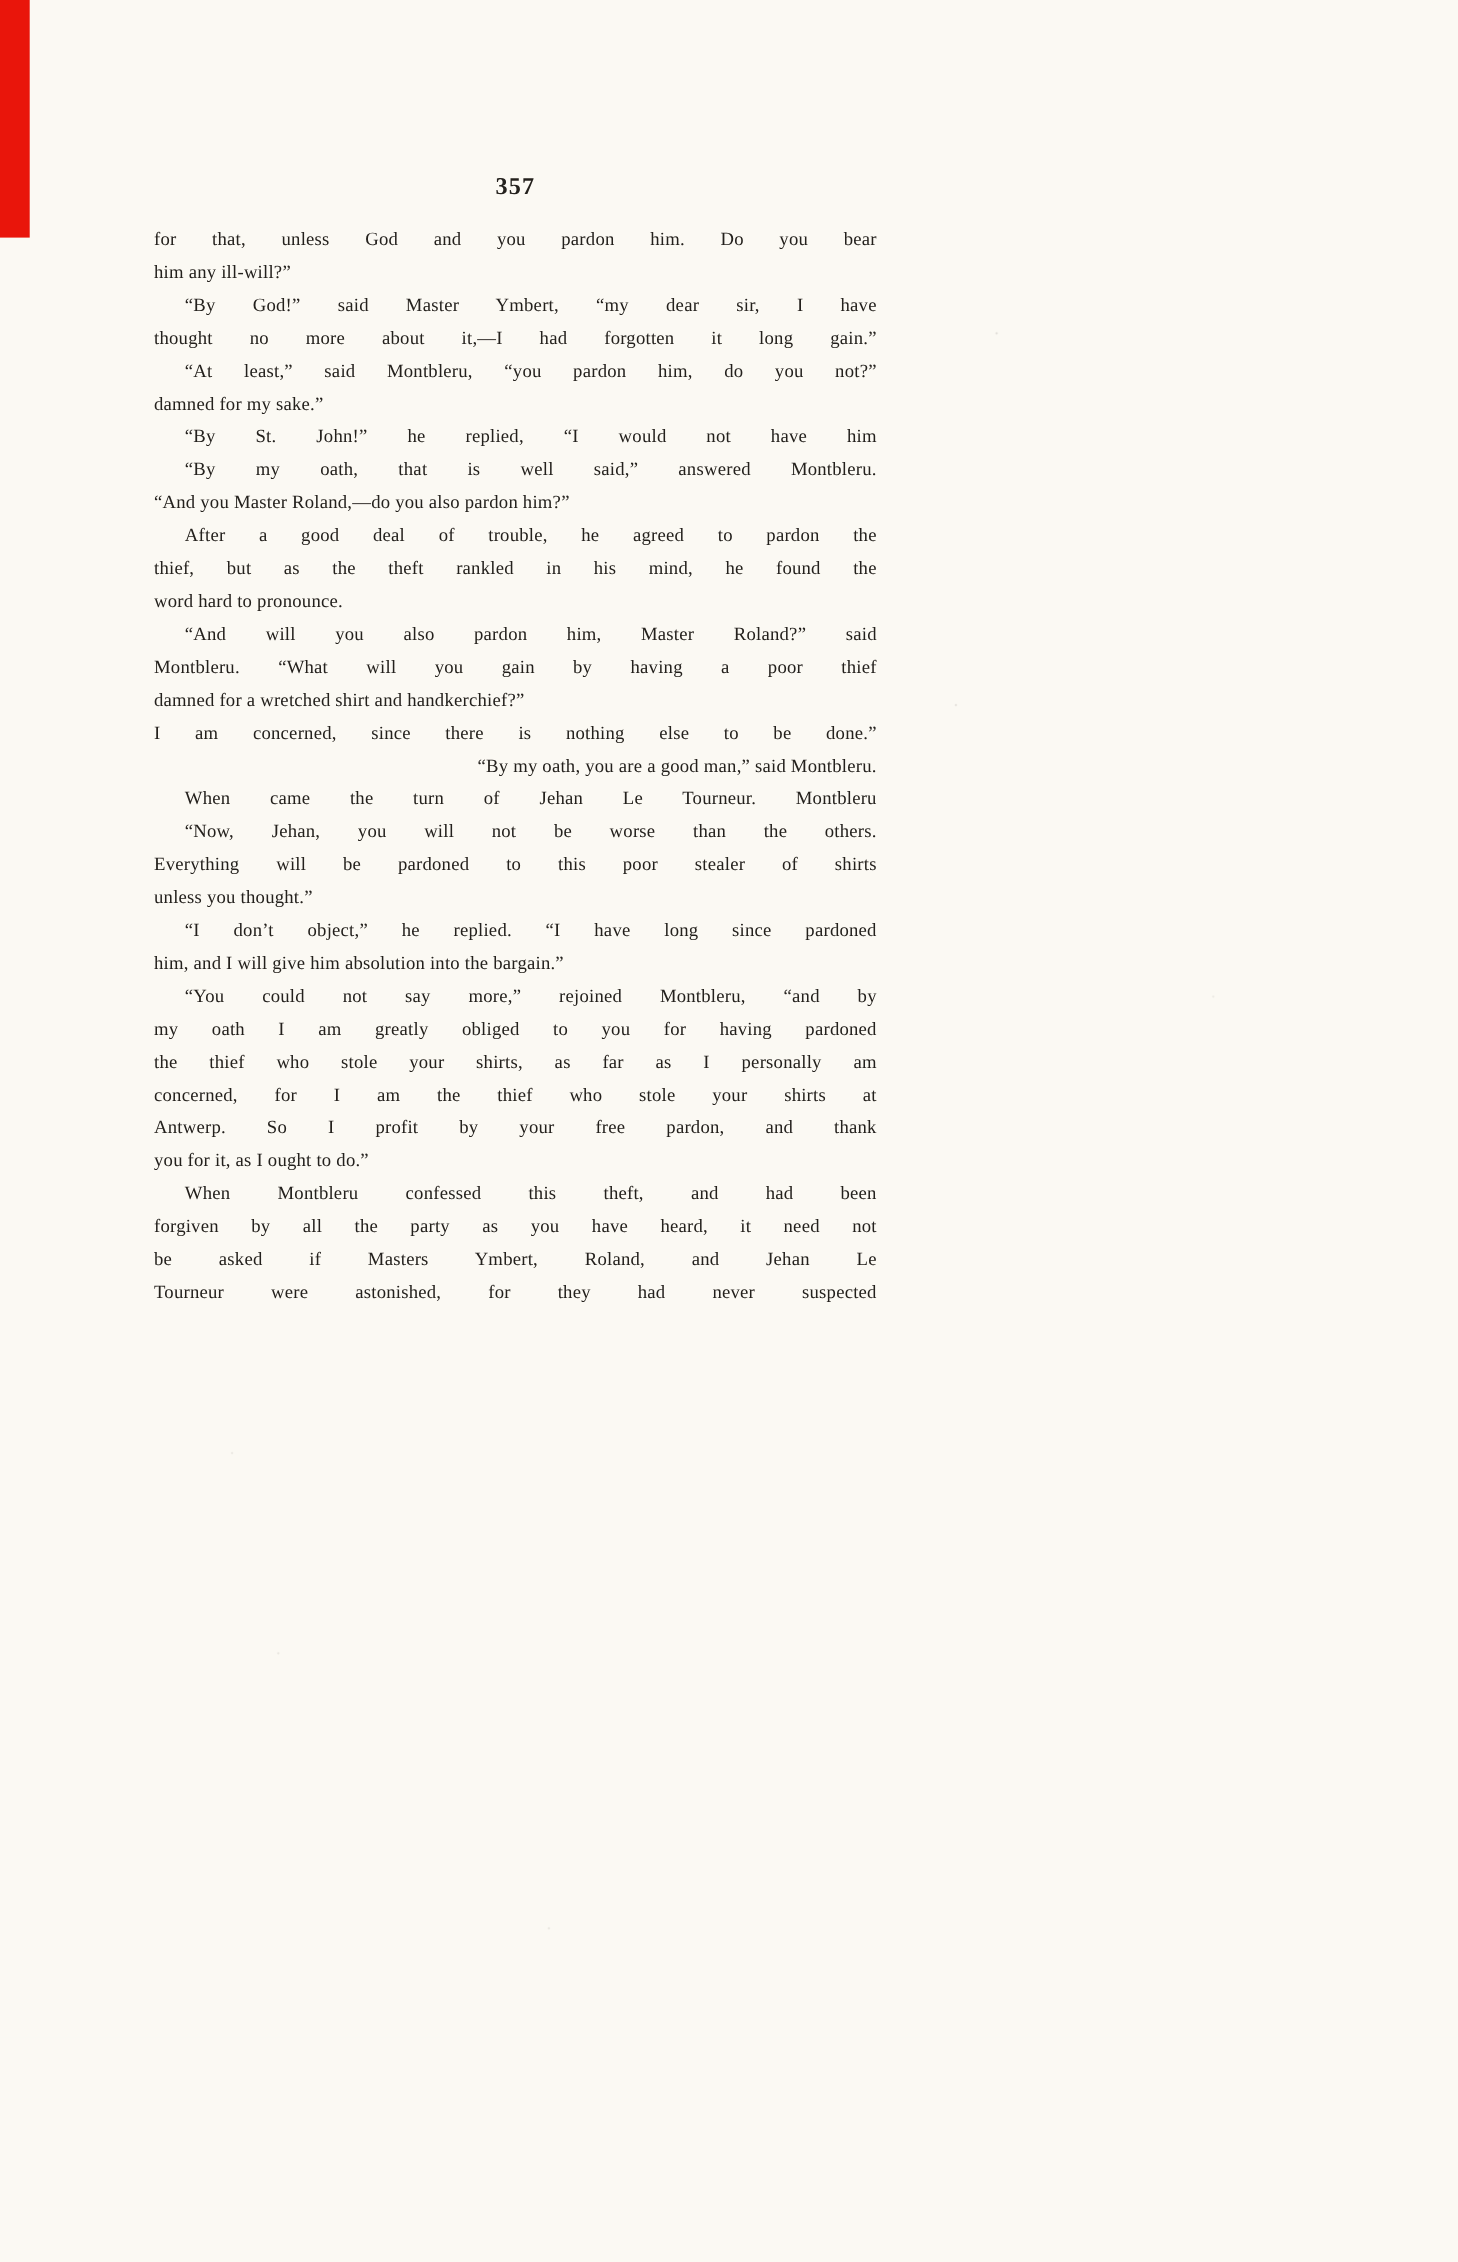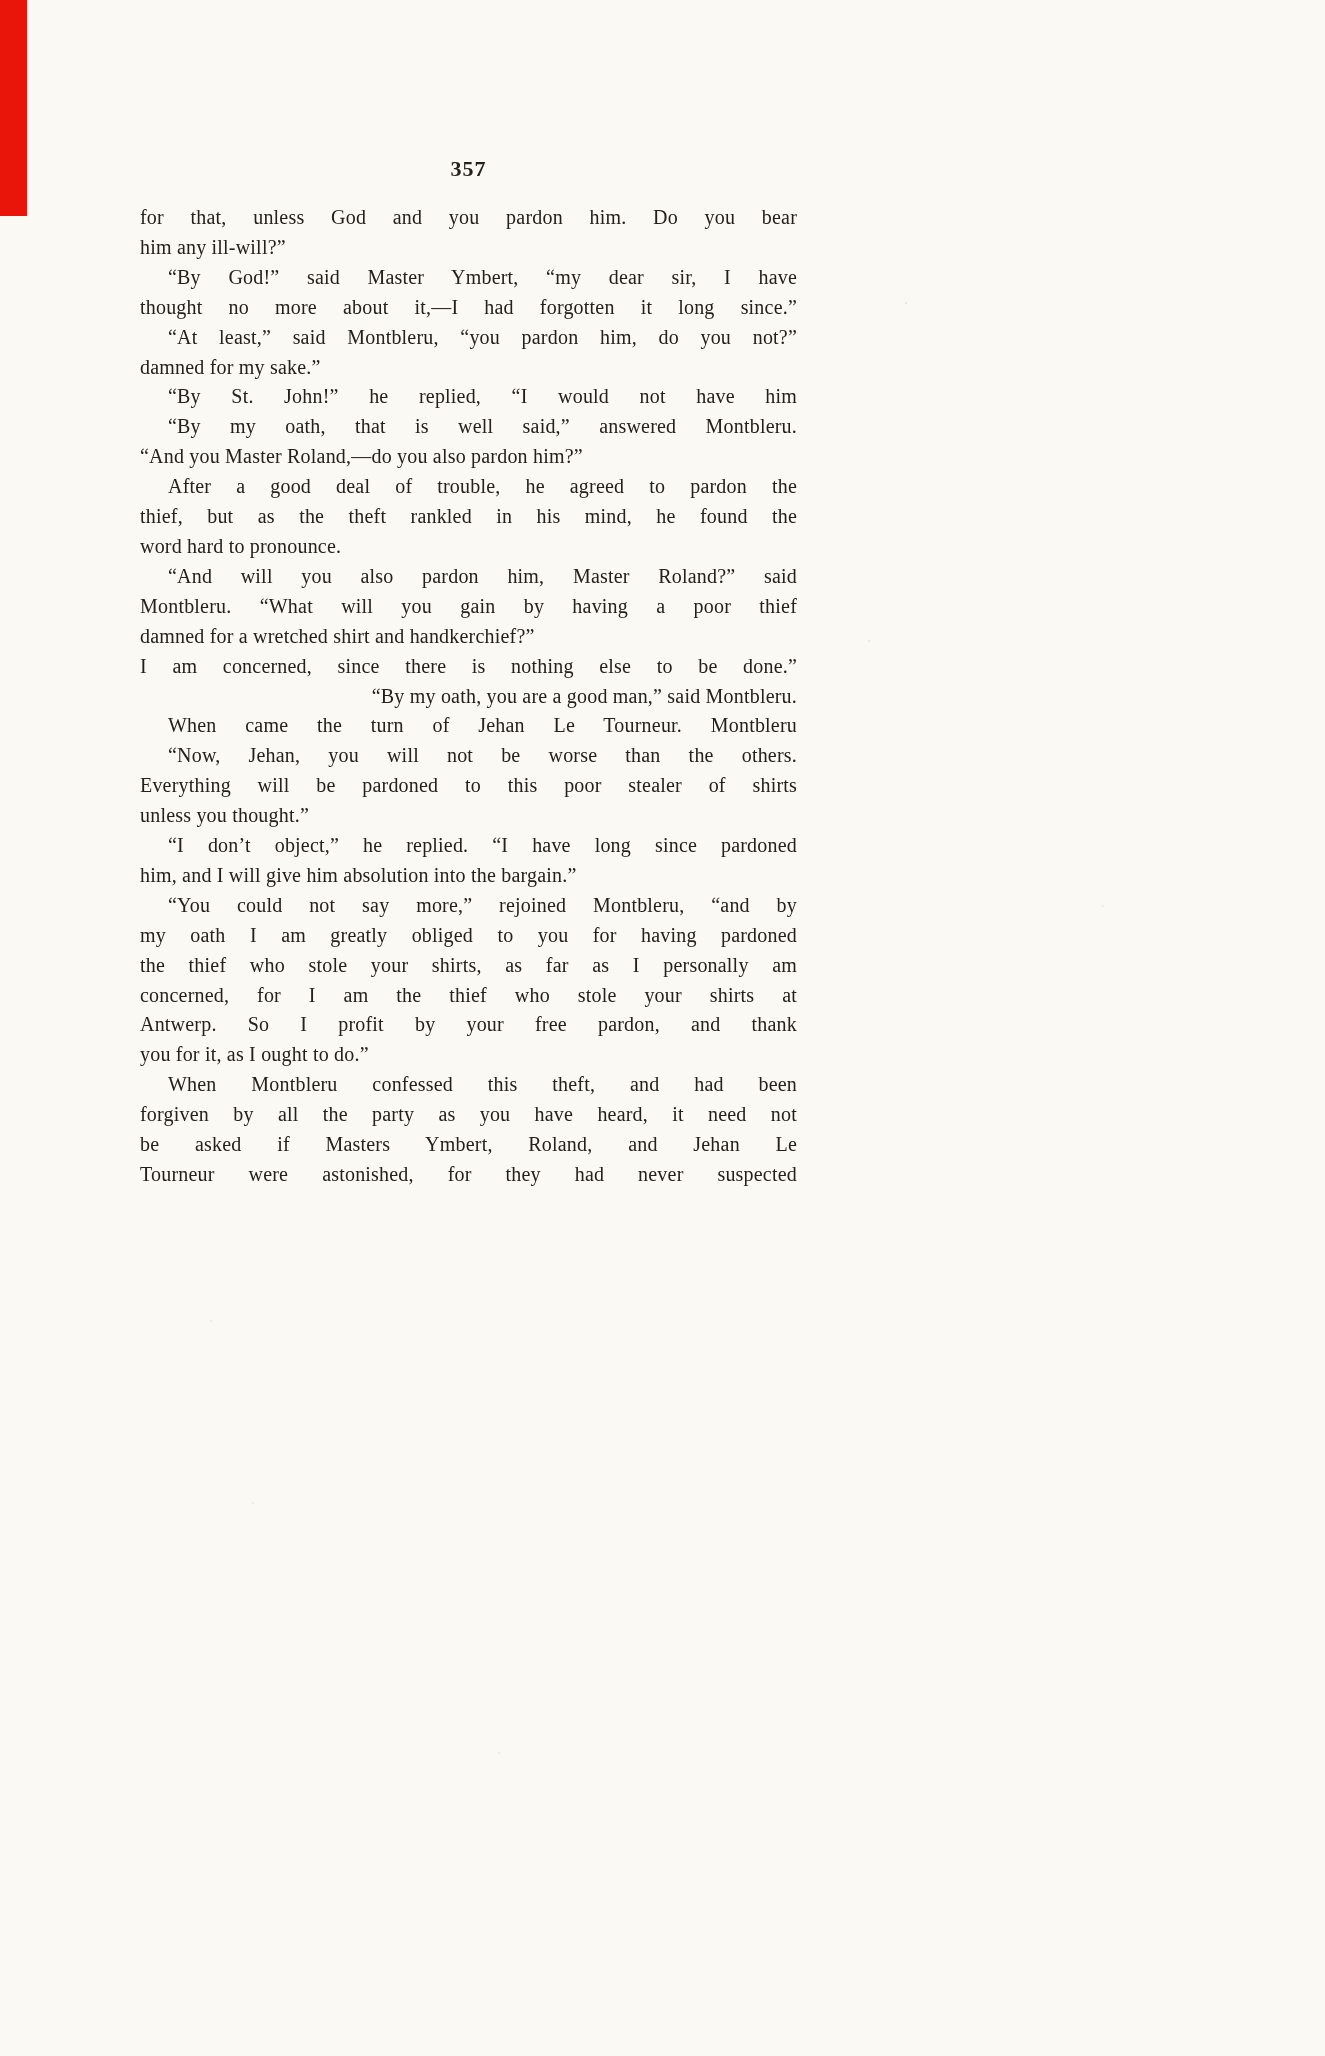--- a/index.html
+++ b/index.html
@@ -32,21 +32,21 @@
     font-size: 22px;
     font-weight: bold;
     letter-spacing: 1px;
     color: var(--ink, #24211d);
   }
   .text-block {
     position: absolute;
     top: 203px;
     left: 140px;
     width: 657px;
-    font-size: 20px;
+    font-size: 17px;
     line-height: 29.9px;
     letter-spacing: 0.2px;
     color: var(--ink, #24211d);
   }
   .line { text-align: left; }
   .line.jl { text-align: justify; text-align-last: justify; }
   .line.ind { text-indent: 28px; text-align: right; }
   .speck {
     position: absolute;
     top: 0; left: 0;
@@ -69,21 +69,21 @@
 
 <div class="page">
   <div class="red-edge top"></div>
   <div class="red-edge bottom"></div>
   <div class="speck"></div>
   <div class="page-number">357</div>
   <div class="text-block">
       <div class="line jl">for that, unless God and you pardon him. Do you bear</div>
       <div class="line">him any ill-will?”</div>
       <div class="line ind jl">“By God!” said Master Ymbert, “my dear sir, I have</div>
-      <div class="line jl">thought no more about it,—I had forgotten it long since.”</div>
+      <div class="line jl">thought no more about it,—I had forgotten it long gain.”</div>
       <div class="line ind jl">“At least,” said Montbleru, “you pardon him, do you not?”</div>
       <div class="line">damned for my sake.”</div>
       <div class="line ind jl">“By St. John!” he replied, “I would not have him</div>
       <div class="line ind jl">“By my oath, that is well said,” answered Montbleru.</div>
       <div class="line">“And you Master Roland,—do you also pardon him?”</div>
       <div class="line ind jl">After a good deal of trouble, he agreed to pardon the</div>
       <div class="line jl">thief, but as the theft rankled in his mind, he found the</div>
       <div class="line">word hard to pronounce.</div>
       <div class="line ind jl">“And will you also pardon him, Master Roland?” said</div>
       <div class="line jl">Montbleru. “What will you gain by having a poor thief</div>

